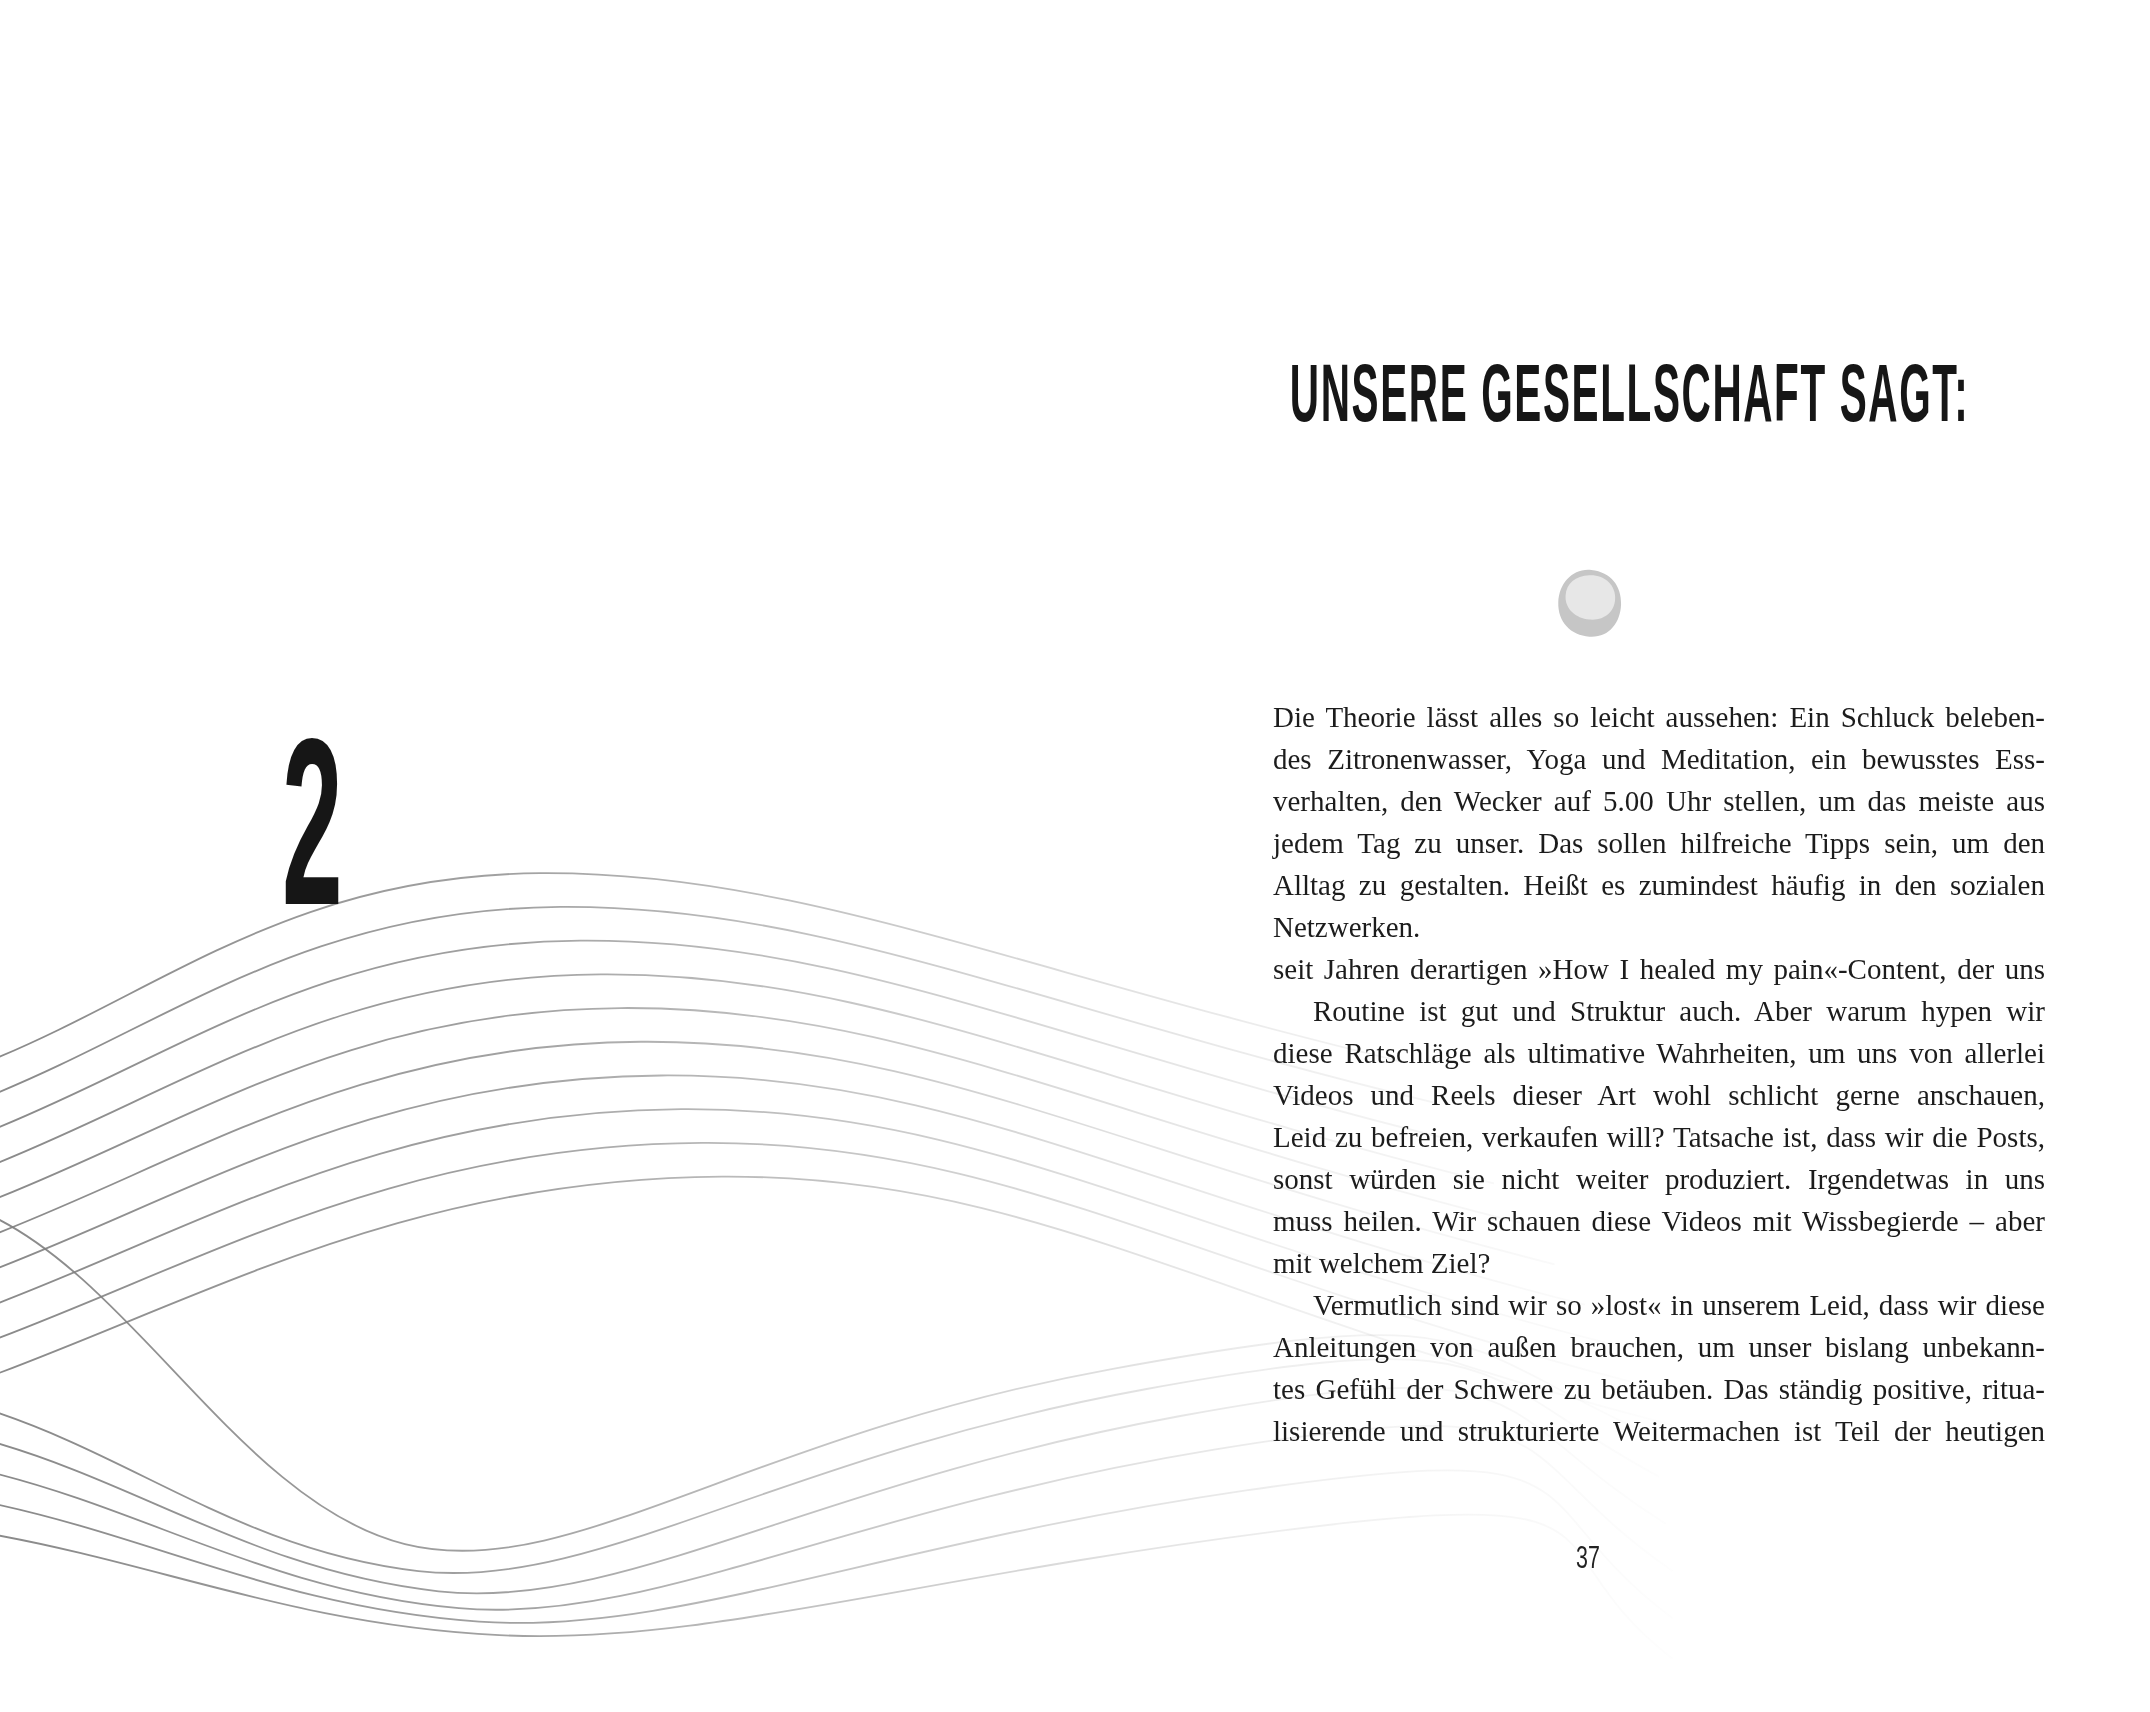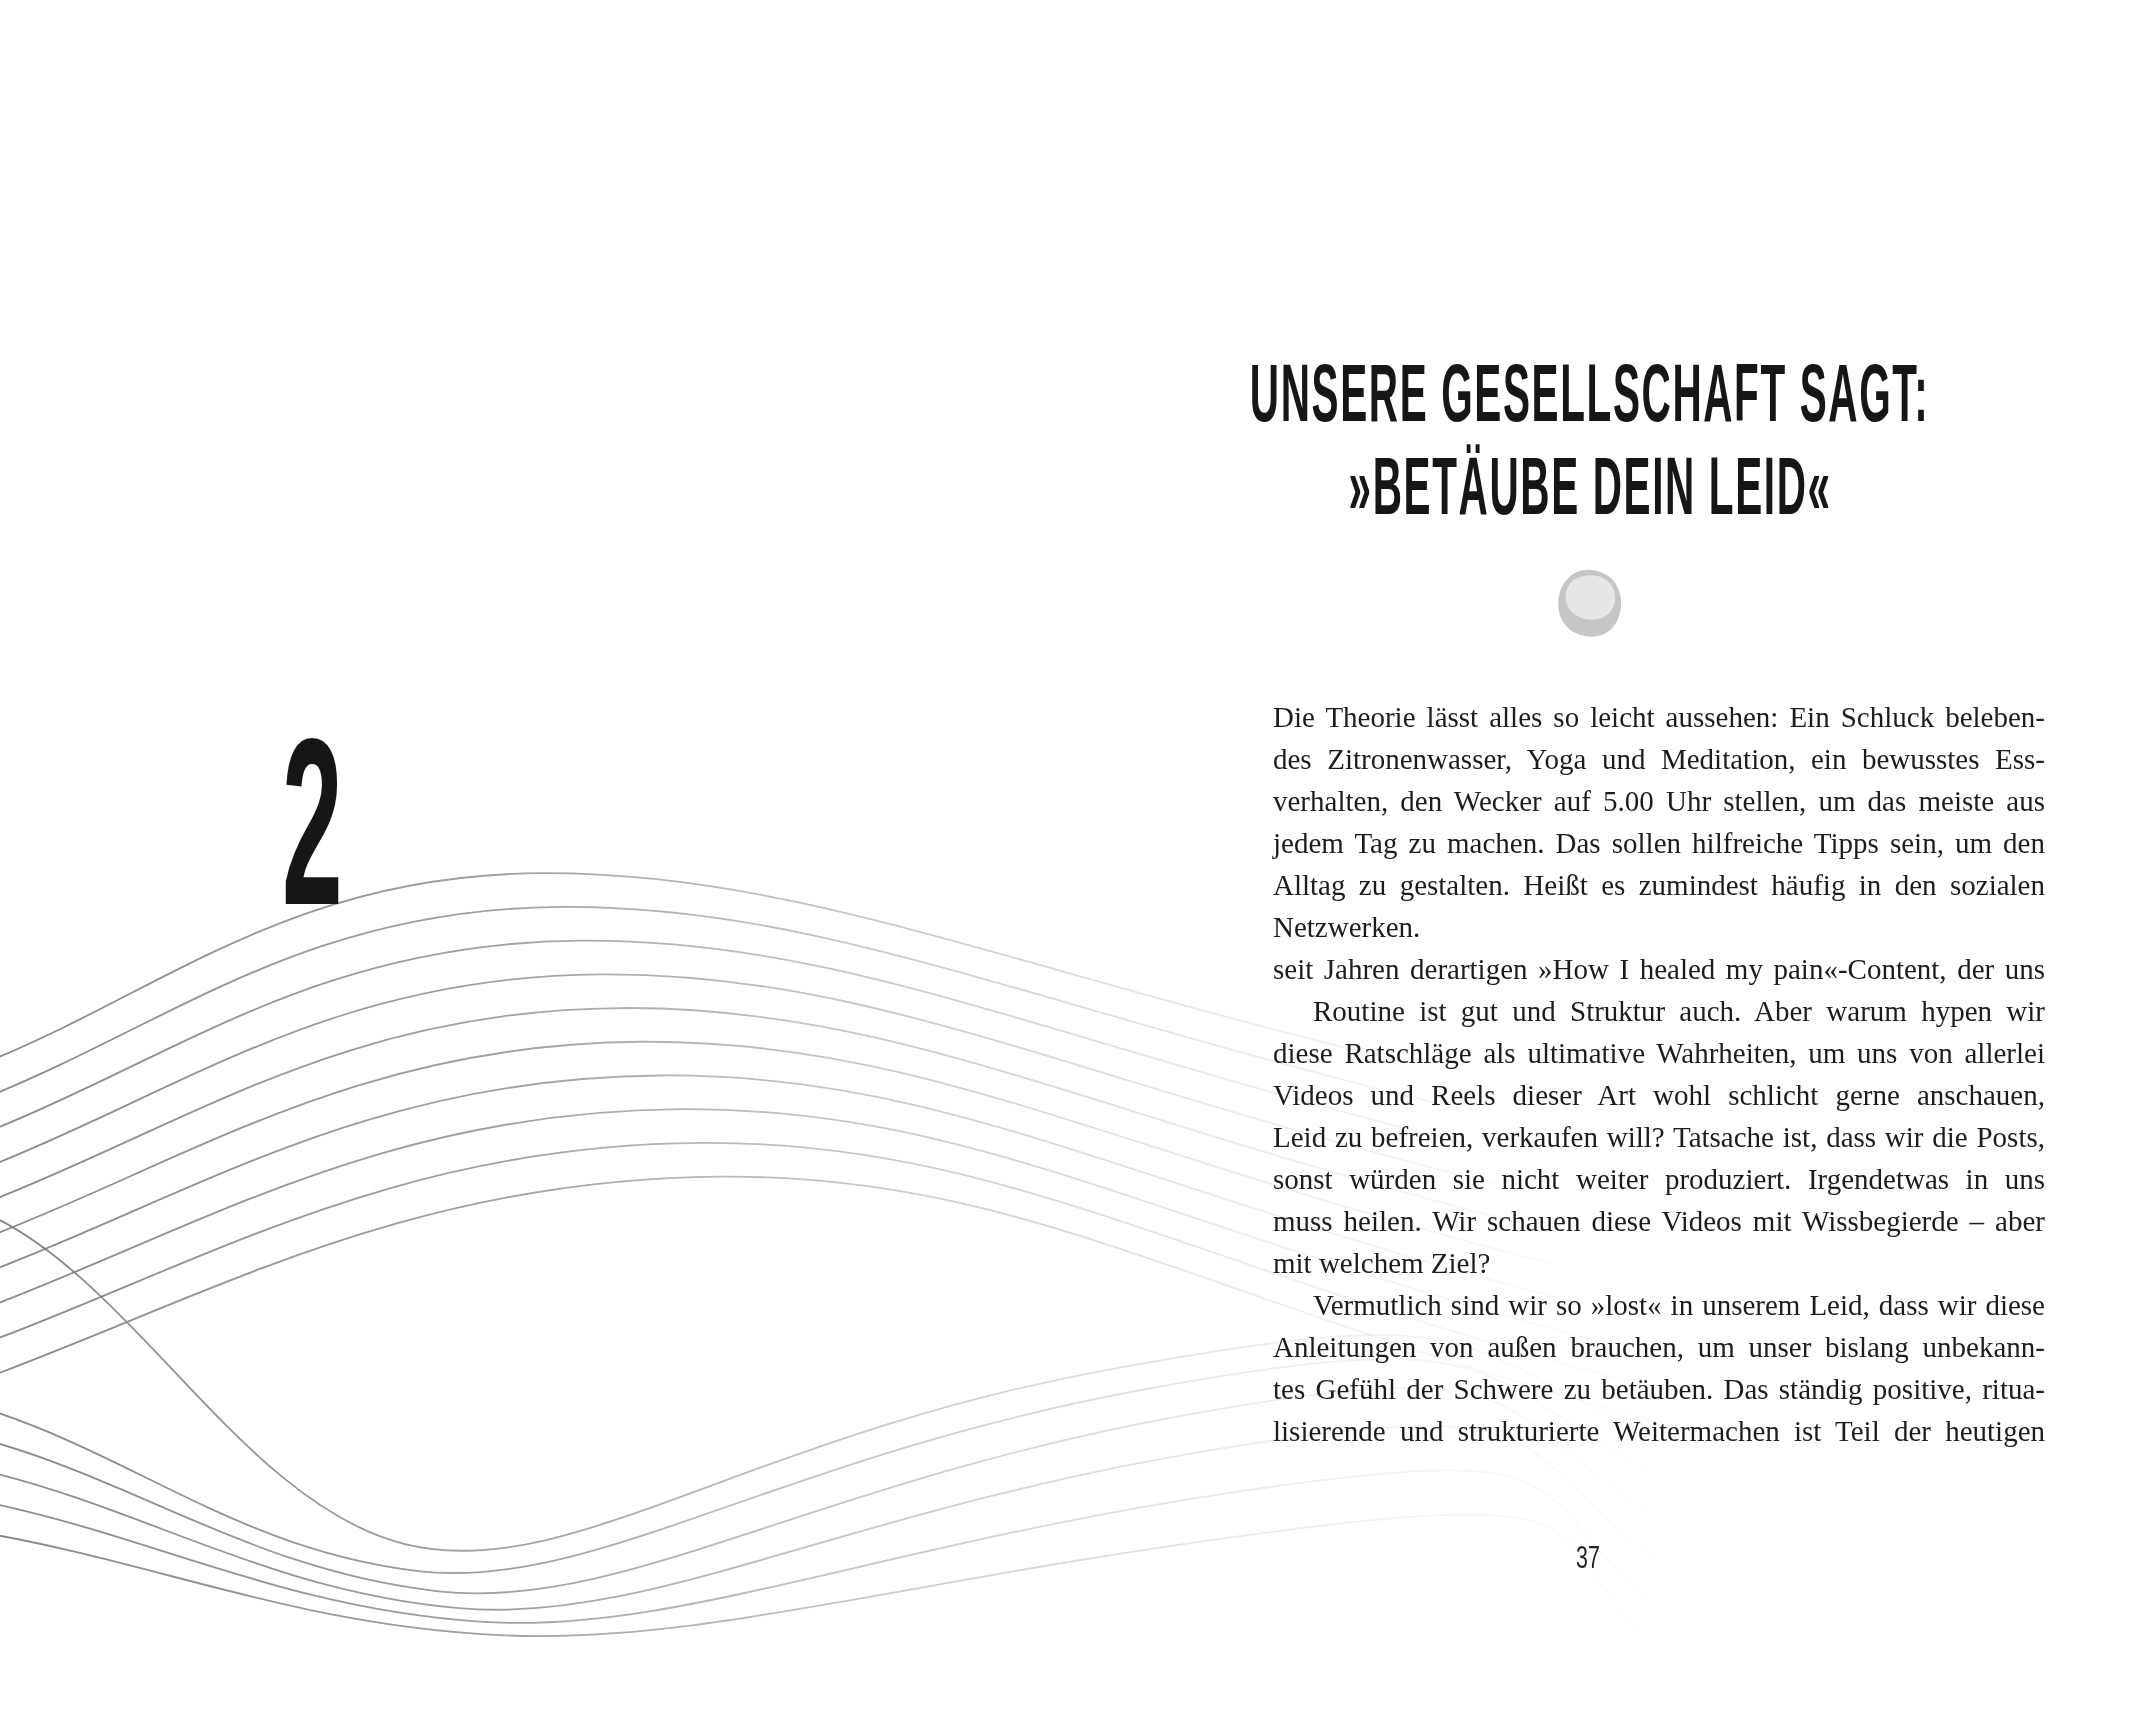--- a/index.html
+++ b/index.html
@@ -26,23 +26,23 @@
     font-weight: bold;
     font-size: 237px; line-height: 1;
     color: #161616;
     transform: scaleX(0.46);
     transform-origin: left top;
     white-space: nowrap;
   }
 
   
   .title-block {
-    position: absolute; left: 1204px; top: 347px; width: 772px;
+    position: absolute; left: 1244px; top: 347px; width: 772px;
     z-index: 3;
-    display: flex; flex-direction: column; align-items: center;
+    display: flex; align-items: center;
   }
   .title-line {
     height: 93px; line-height: 93px;
     display: flex; justify-content: center; width: 100%;
   }
   .title-line > span {
     font-family: "Liberation Sans", sans-serif;
     font-weight: bold;
     font-size: 81px;
     letter-spacing: 0.04em;
@@ -133,21 +133,21 @@
 
 <svg class="pebble" viewBox="0 0 115 115" xmlns="http://www.w3.org/2000/svg">
   <path d="M 58 3 C 88 6 104 28 103 55 C 102 84 84 106 55 104 C 27 102 7 82 8 52 C 9 23 30 0 58 3 Z" fill="#c6c6c6"></path>
   <path d="M 55 11 C 78 10 95 26 94 47 C 93 67 77 80 55 78 C 34 76 18 62 19 42 C 20 23 34 12 55 11 Z" fill="#e7e7e7"></path>
 </svg>
 
 <div class="body-text">
   <div class="line">Die Theorie lässt alles so leicht aussehen: Ein Schluck beleben-</div>
   <div class="line">des Zitronenwasser, Yoga und Meditation, ein bewusstes Ess-</div>
   <div class="line">verhalten, den Wecker auf 5.00 Uhr stellen, um das meiste aus</div>
-  <div class="line">jedem Tag zu machen. Das sollen hilfreiche Tipps sein, um den</div>
+  <div class="line">jedem Tag zu unser. Das sollen hilfreiche Tipps sein, um den</div>
   <div class="line">Alltag zu gestalten. Heißt es zumindest häufig in den sozialen</div>
   <div class="line para-end">Netzwerken.</div>
 
   <div class="line">seit Jahren derartigen »How I healed my pain«-Content, der uns</div>
   <div class="line indent">Routine ist gut und Struktur auch. Aber warum hypen wir</div>
   <div class="line">diese Ratschläge als ultimative Wahrheiten, um uns von allerlei</div>
   <div class="line">Videos und Reels dieser Art wohl schlicht gerne anschauen,</div>
   <div class="line">Leid zu befreien, verkaufen will? Tatsache ist, dass wir die Posts,</div>
   <div class="line">sonst würden sie nicht weiter produziert. Irgendetwas in uns</div>
   <div class="line">muss heilen. Wir schauen diese Videos mit Wissbegierde – aber</div>

